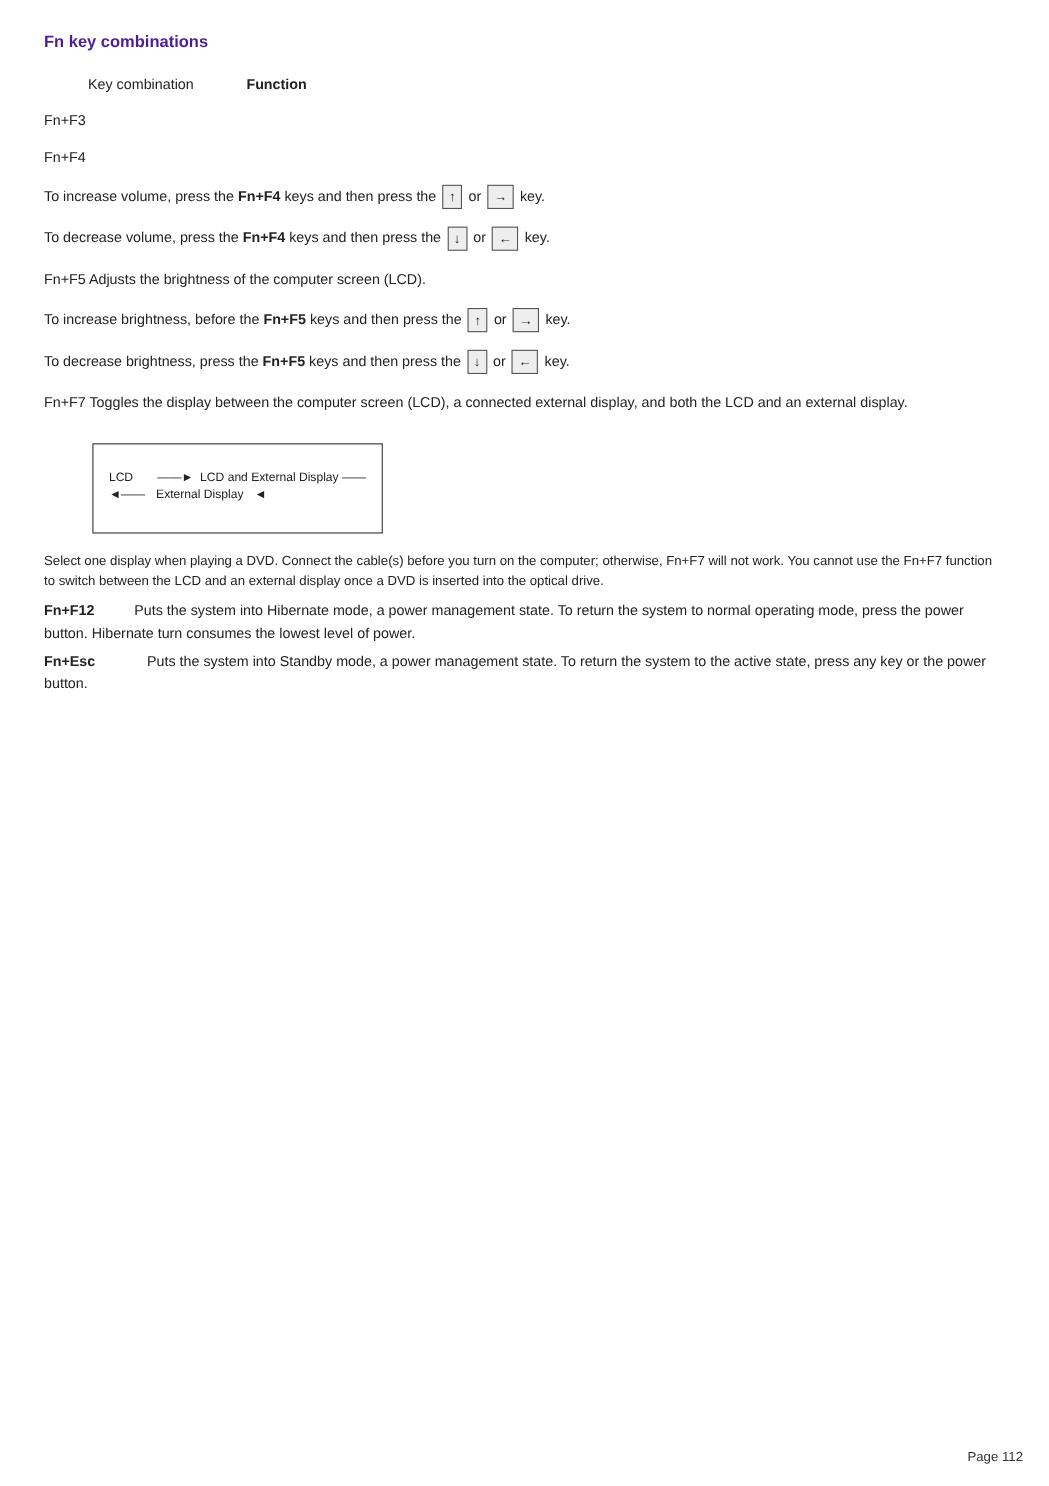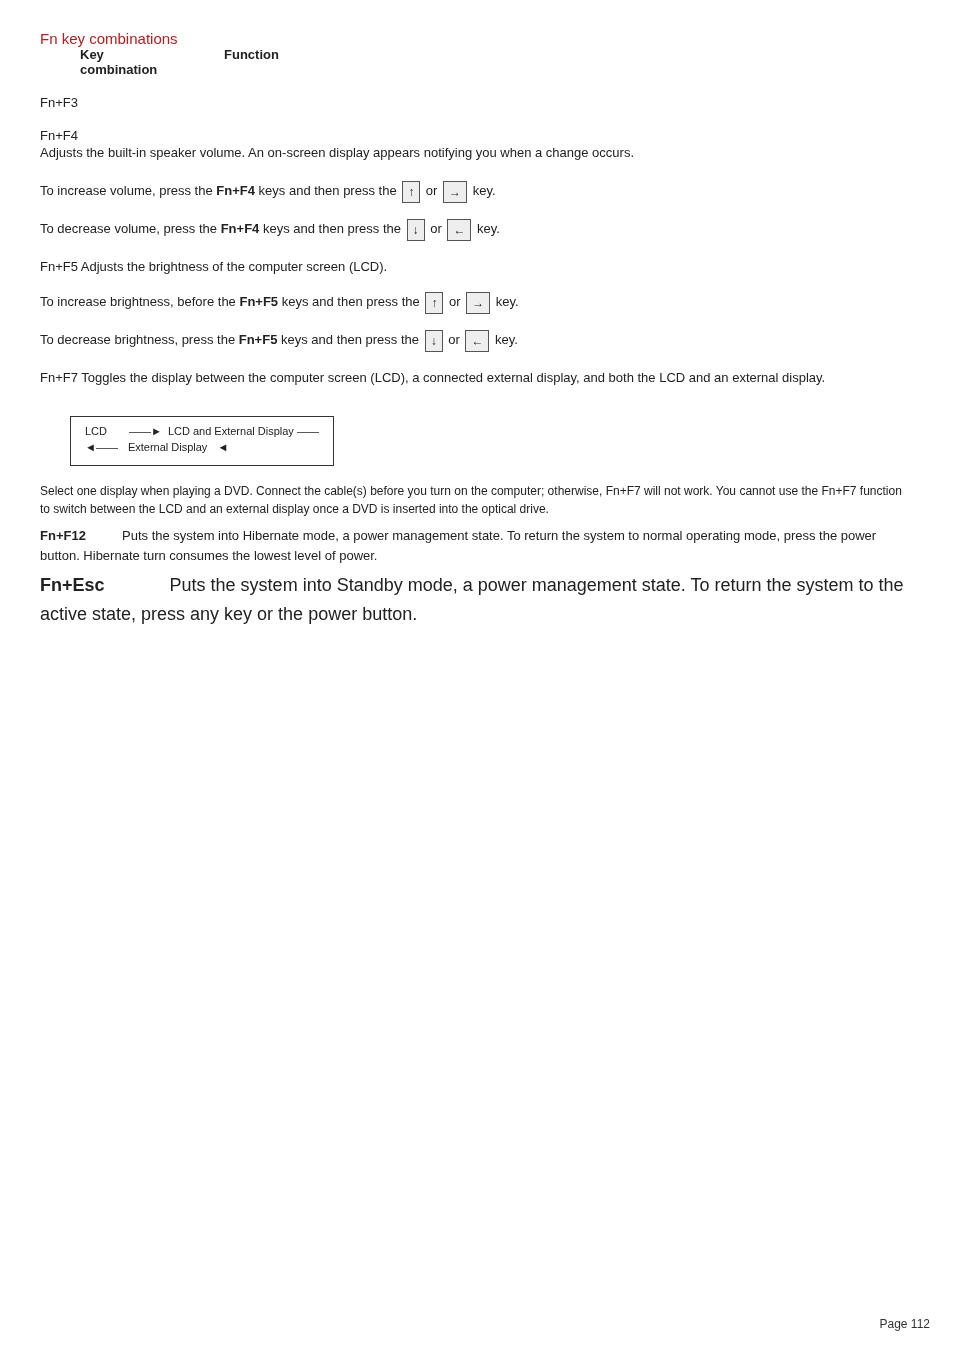--- a/index.html
+++ b/index.html
@@ -7,31 +7,32 @@
       font-family: Arial, sans-serif;
       font-size: 13px;
       color: #222;
       background: #fff;
       width: 954px;
       min-height: 1351px;
       padding: 30px 40px 40px 40px;
       position: relative;
     }
     h1 {
-      color: #b91c1c;
+      color: #4c1d95;
       font-size: 15px;
-      font-weight: normal;
+      font-weight: bold;
+      margin-bottom: 22px;
     }
     .header-row {
       display: flex;
       margin-bottom: 18px;
     }
     .col-key {
       width: 144px;
-      font-weight: bold;
+      font-weight: normal;
       font-size: 13px;
       padding-left: 40px;
     }
     .col-func {
       font-weight: bold;
       font-size: 13px;
       padding-left: 40px;
     }
     .entry-row {
       display: flex;
@@ -61,22 +62,22 @@
       vertical-align: middle;
     }
     .text-line {
       margin-bottom: 16px;
       font-size: 13px;
       line-height: 1.5;
     }
     .diagram-box {
       border: 1px solid #333;
       display: inline-block;
-      padding: 8px 14px;
-      margin: 12px 0 16px 30px;
+      padding: 24px 14px;
+      margin: 12px 0 16px 44px;
       font-size: 12px;
     }
     .diagram-row {
       display: flex;
       align-items: center;
       margin-bottom: 4px;
     }
     .small-text {
       font-size: 12px;
       line-height: 1.5;
@@ -105,21 +106,20 @@
 </div>
 
 
 <div class="entry-row section-gap">
   <div class="key-cell">Fn+F3</div>
 </div>
 
 
 <div class="entry-row section-gap">
   <div class="key-cell">Fn+F4</div>
-  <div class="func-cell">Adjusts the built-in speaker volume. An on-screen display appears notifying you when a change occurs.</div>
 </div>
 
 
 <div class="text-line">
   <span>To increase volume, press the </span><span class="bold">Fn+F4</span><span> keys and then press the </span>
   <span class="arrow-btn">↑</span>
   <span> or </span>
   <span class="arrow-btn">→</span>
   <span> key.</span>
 </div>
@@ -173,21 +173,21 @@
 
 
 <div class="small-text">Select one display when playing a DVD. Connect the cable(s) before you turn on the computer; otherwise, Fn+F7 will not work. You cannot use the Fn+F7 function to switch between the LCD and an external display once a DVD is inserted into the optical drive.</div>
 
 
 <div style="font-size:13px;line-height:1.6;">
   <span class="fn-key">Fn+F12</span>
   <span>&nbsp;&nbsp;&nbsp;&nbsp;&nbsp;&nbsp;&nbsp;&nbsp;</span>
   <span>Puts the system into Hibernate mode, a power management state. To return the system to normal operating mode, press the power button. Hibernate turn consumes the lowest level of power.</span>
 </div>
-<div style="font-size:18px;line-height:1.6;margin-top:4px;">
+<div style="font-size:13px;line-height:1.6;margin-top:4px;">
   <span class="fn-key">Fn+Esc</span>
   <span>&nbsp;&nbsp;&nbsp;&nbsp;&nbsp;&nbsp;&nbsp;&nbsp;&nbsp;&nbsp;&nbsp;</span>
   <span>Puts the system into Standby mode, a power management state. To return the system to the active state, press any key or the power button.</span>
 </div>
 
 <div class="page-num">Page 112</div>
 
 
 
 

